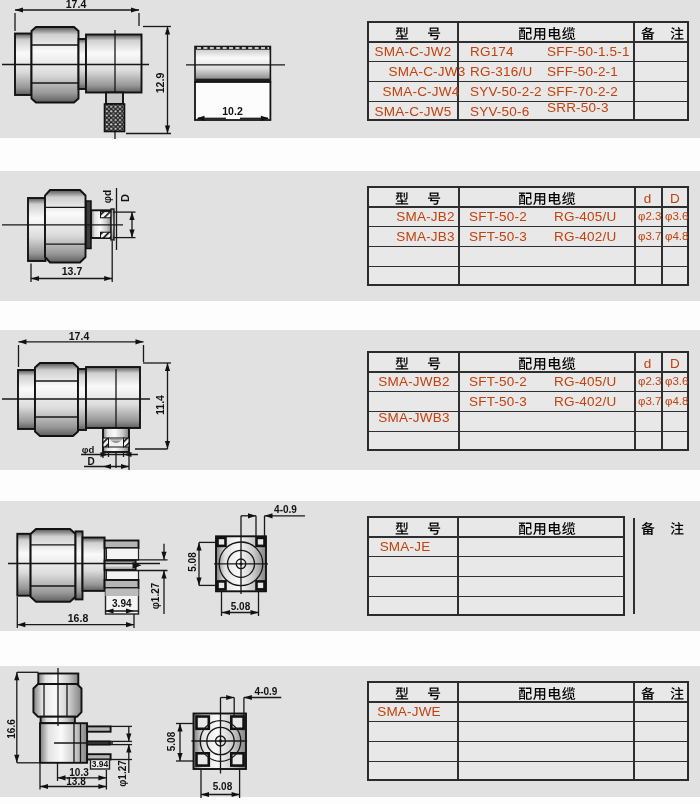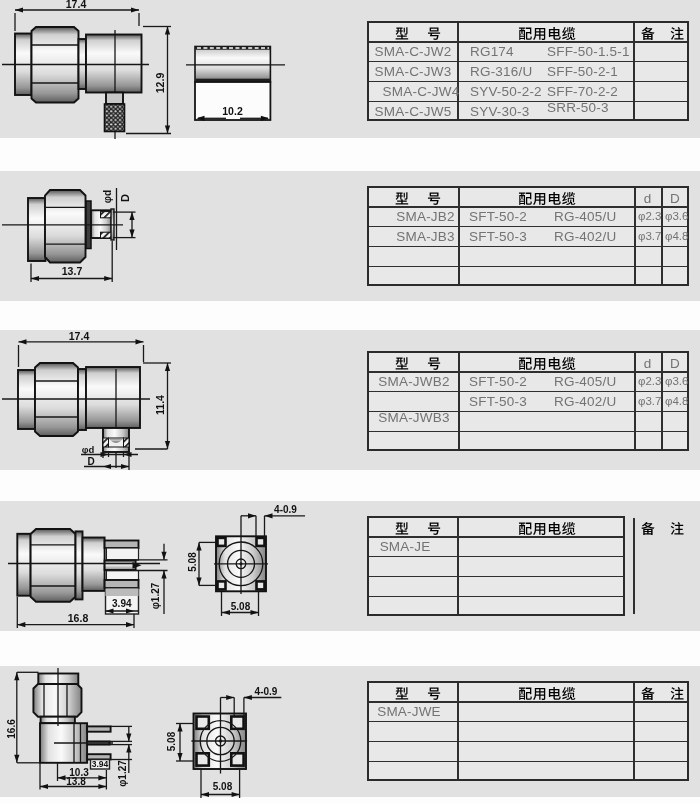--- a/index.html
+++ b/index.html
@@ -2,21 +2,21 @@
 <html><head><meta charset="utf-8"><style>
 
 html,body{margin:0;padding:0}
 body{width:700px;height:804px;position:relative;background:#fdfdfd;transform:translateZ(0);
  font-family:"Liberation Sans",sans-serif;overflow:hidden}
 .sec{position:absolute;left:0;width:700px;background:#e1e1e1}
 .tbl{position:absolute;background:#e8e8e8;border:2px solid #2b2b2b;box-sizing:border-box}
 .tbl i{position:absolute;background:#2f2f2f}
 .tbl .v{width:1.5px;top:0;bottom:0}
 .tbl .h{height:1.5px;left:0;right:0}
-.tbl span{position:absolute;font-size:13.5px;color:#737373;white-space:nowrap;
+.tbl span{position:absolute;font-size:13.5px;color:#c2410c;white-space:nowrap;
  transform:translateY(-50%);letter-spacing:0.2px}
 .tbl span.c{transform:translate(-50%,-50%)}
 .dt{font-family:"Liberation Sans",sans-serif;font-weight:bold;fill:#111}
 svg{position:absolute}
 .dim{stroke:#191919;stroke-width:1.3}
 .ol{stroke:#121212;stroke-width:1.9}
 .cl{stroke:#161616;stroke-width:1.3}
 
 </style></head><body>
 <div class="sec" style="top:0px;height:138px"></div>
@@ -93,28 +93,28 @@
     </div>
     <div style="position:absolute;left:272px;top:3px">
       <svg width="45" height="16" viewBox="0 0 3236 1143" style="position:absolute" class="cjkpos">
         <use href="#gbei" xlink:href="#gbei" transform="translate(0,914) scale(1,-1)"></use>
         <use href="#gzhu" xlink:href="#gzhu" transform="translate(2093,914) scale(1,-1)"></use>
       </svg>
     </div>
     <span class="c" style="left:44px;top:28px">SMA-C-JW2</span>
     <span style="left:101px;top:28px">RG174</span>
     <span style="left:178px;top:28px">SFF-50-1.5-1</span>
-    <span class="c" style="left:44px;top:48px">SMA-C-JW3</span>
+    <span class="c" style="left:58px;top:48px">SMA-C-JW3</span>
     <span style="left:101px;top:48px">RG-316/U</span>
     <span style="left:178px;top:48px">SFF-50-2-1</span>
     <span class="c" style="left:52px;top:68px">SMA-C-JW4</span>
     <span style="left:101px;top:68px">SYV-50-2-2</span>
     <span style="left:178px;top:68px">SFF-70-2-2</span>
     <span class="c" style="left:44px;top:88px">SMA-C-JW5</span>
-    <span style="left:101px;top:88px">SYV-30-3</span>
+    <span style="left:101px;top:88px">SYV-50-6</span>
     <span style="left:178px;top:84px">SRR-50-3</span>
   </div>
 <div class="tbl" style="left:367px;top:186px;width:322px;height:100px">
     <i class="v" style="left:89.0px"></i>
     <i class="v" style="left:265.0px"></i>
     <i class="v" style="left:292.0px"></i>
     <i class="h" style="top:18.0px;height:2px"></i>
     <i class="h" style="top:38.0px;height:1.2px"></i>
     <i class="h" style="top:58.0px;height:1.2px"></i>
     <i class="h" style="top:78.0px;height:1.2px"></i>

